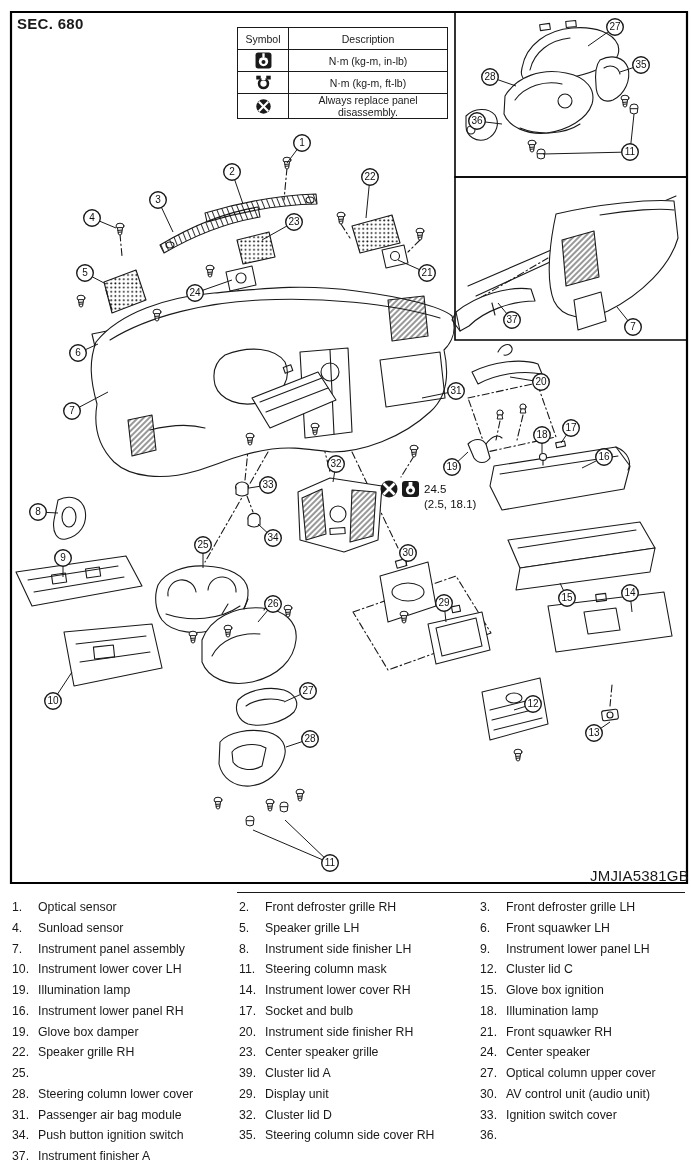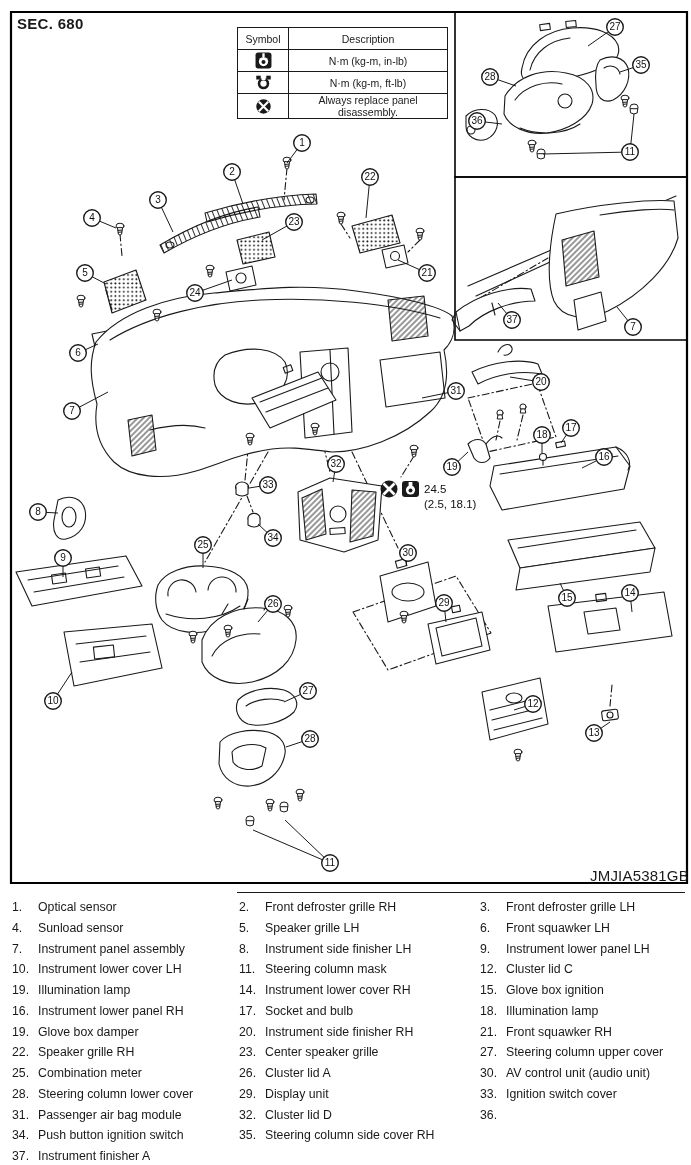--- a/index.html
+++ b/index.html
@@ -615,21 +615,20 @@
       <div class="prow">
         <span class="pnum">19.</span>
         <span class="pname">Glove box damper</span>
       </div>
       <div class="prow">
         <span class="pnum">22.</span>
         <span class="pname">Speaker grille RH</span>
       </div>
       <div class="prow">
         <span class="pnum">25.</span>
-        <span class="pname">Combination meter</span>
       </div>
       <div class="prow">
         <span class="pnum">28.</span>
         <span class="pname">Steering column lower cover</span>
       </div>
       <div class="prow">
         <span class="pnum">31.</span>
         <span class="pname">Passenger air bag module</span>
       </div>
       <div class="prow">
@@ -668,21 +667,21 @@
       </div>
       <div class="prow">
         <span class="pnum">20.</span>
         <span class="pname">Instrument side finisher RH</span>
       </div>
       <div class="prow">
         <span class="pnum">23.</span>
         <span class="pname">Center speaker grille</span>
       </div>
       <div class="prow">
-        <span class="pnum">26.</span>
+        <span class="pnum">39.</span>
         <span class="pname">Cluster lid A</span>
       </div>
       <div class="prow">
         <span class="pnum">29.</span>
         <span class="pname">Display unit</span>
       </div>
       <div class="prow">
         <span class="pnum">32.</span>
         <span class="pname">Cluster lid D</span>
       </div>
@@ -714,22 +713,26 @@
       </div>
       <div class="prow">
         <span class="pnum">18.</span>
         <span class="pname">Illumination lamp</span>
       </div>
       <div class="prow">
         <span class="pnum">21.</span>
         <span class="pname">Front squawker RH</span>
       </div>
       <div class="prow">
+        <span class="pnum">24.</span>
+        <span class="pname">Center speaker</span>
+      </div>
+      <div class="prow">
         <span class="pnum">27.</span>
-        <span class="pname">Steering column upper cover</span>
+        <span class="pname">Optical column upper cover</span>
       </div>
       <div class="prow">
         <span class="pnum">30.</span>
         <span class="pname">AV control unit (audio unit)</span>
       </div>
       <div class="prow">
         <span class="pnum">33.</span>
         <span class="pname">Ignition switch cover</span>
       </div>
       <div class="prow">

